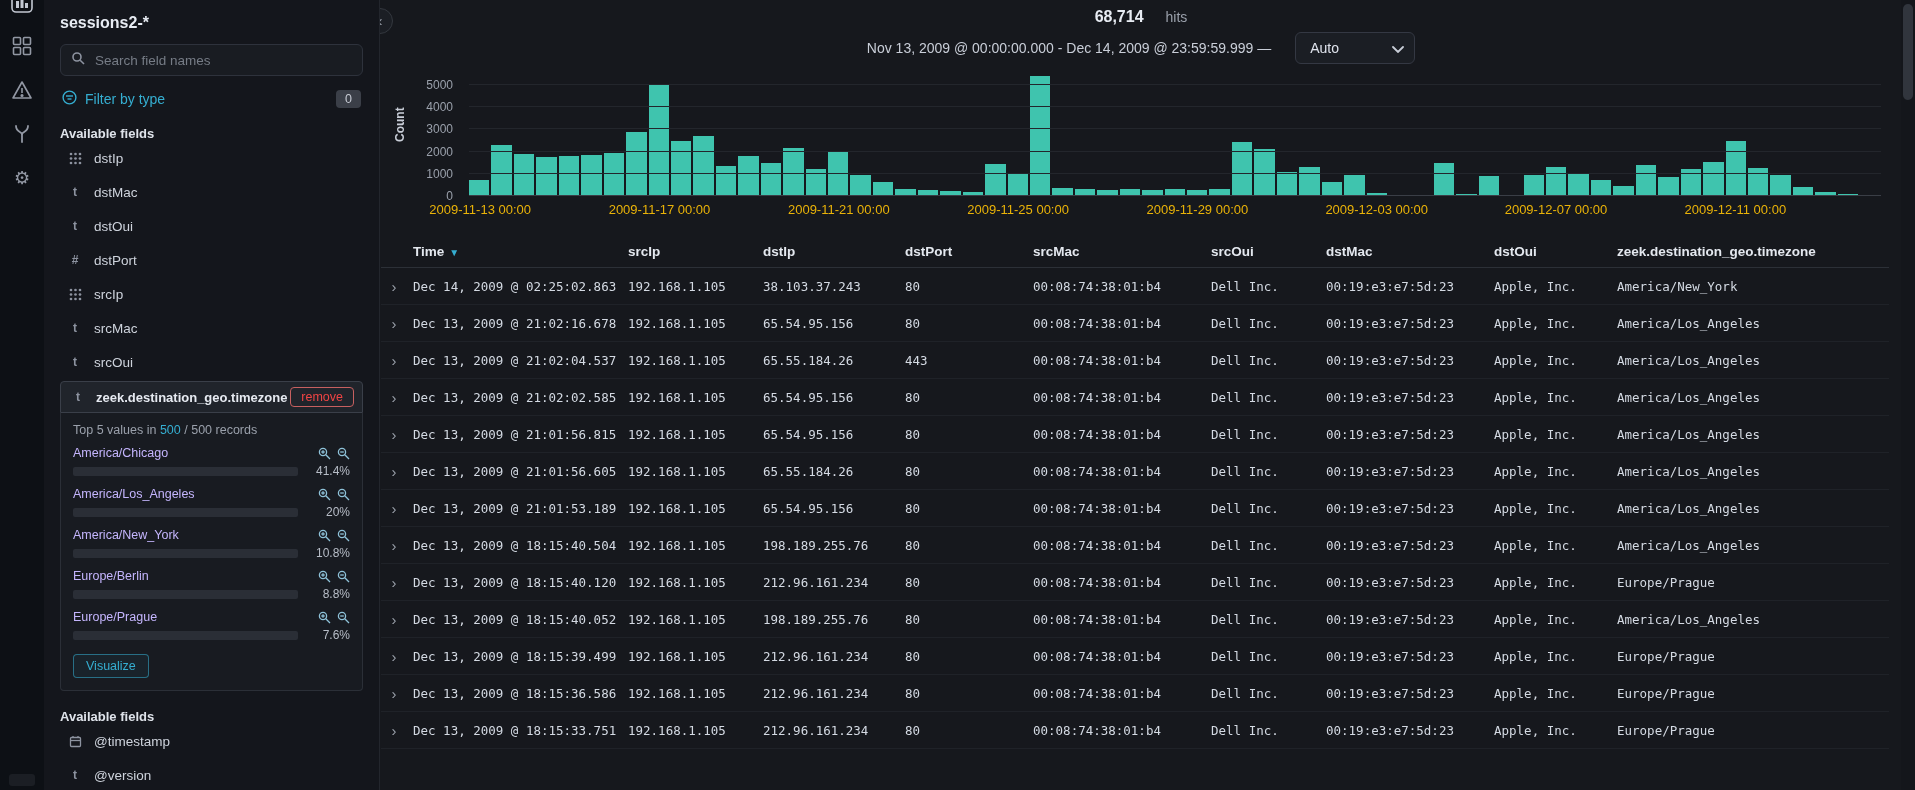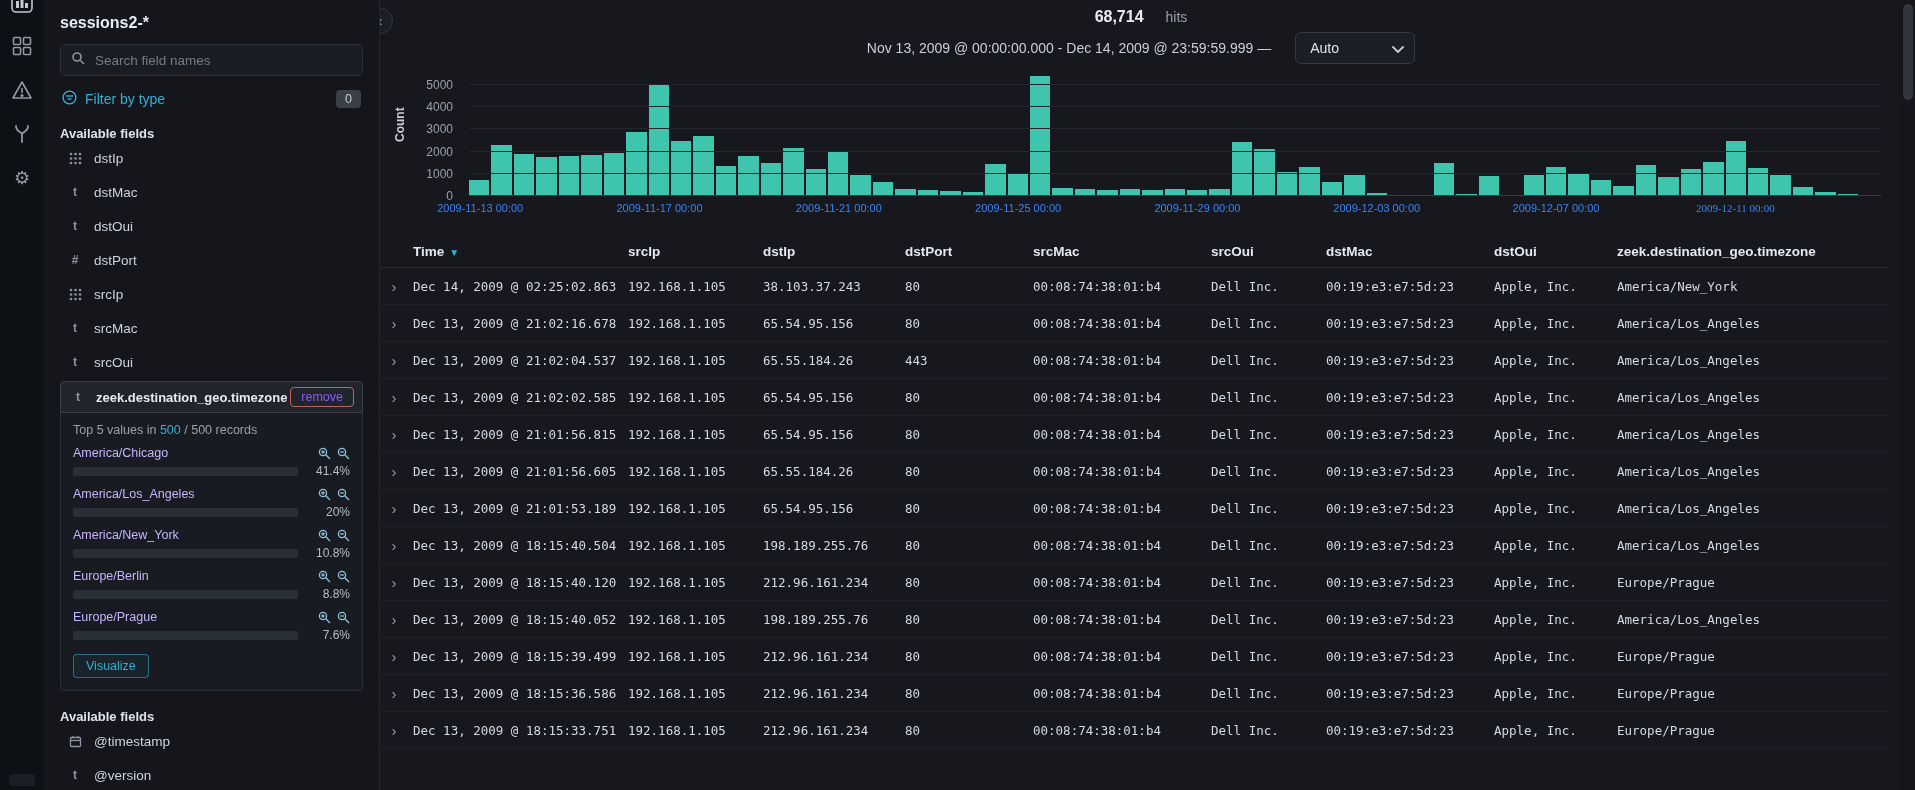--- a/index.html
+++ b/index.html
@@ -28,21 +28,21 @@
   .badge { background:#3b3f48; border-radius:4px; padding:2px 9px; color:#c6cad3; font-size:12.5px; }
   .section-label { margin-top:18px; font-size:13px; font-weight:bold; color:#dfe3ea; }
   .field-item { height:34px; display:flex; align-items:center; gap:10px; color:#ced3dc;
     font-size:13.5px; padding:0 6px; cursor:pointer; border-radius:4px;}
   .ficon { width:18px; text-align:center; color:#8d93a0; font-size:12px; font-weight:bold; flex:0 0 18px;}
   .ficon svg{ display:block; margin:0 auto;}
   .active-field { margin-top:2px; border:1px solid #3a3f49; background:#20242b;
     border-radius:4px 4px 0 0; display:flex; justify-content:space-between; align-items:center;
     padding:5px 8px; }
   .active-field .af-left { display:flex; align-items:center; gap:9px; font-size:13px; color:#e6eaf1; font-weight:bold;}
-  .remove-btn { background:transparent; border:1px solid #c76060; color:#8b5cf6; border-radius:4px;
+  .remove-btn { background:transparent; border:1px solid #c76060; color:#ef4444; border-radius:4px;
     padding:2px 10px; font-size:12.5px; cursor:pointer; font-family:"Liberation Sans",sans-serif;}
   .stats-panel { border:1px solid #2b2f37; border-top:none; background:#181b21;
     padding:10px 12px 12px; border-radius:0 0 4px 4px; }
   .stats-summary { font-size:12.5px; color:#9aa0ab; }
   .stats-summary .lnk { color:#35aed1; cursor:pointer; }
   .stat { margin-top:9px; }
   .stat-top { display:flex; justify-content:space-between; align-items:center; }
   .stat-label { font-size:12.5px; color:#c4b5fd; }
   .stat-icons { display:flex; gap:6px; }
   .stat-icons .mag { cursor:pointer; display:block; }
@@ -71,21 +71,21 @@
   .y-axis { position:absolute; left:0; top:0; bottom:30px; width:82px; }
   .y-axis .ylab { position:absolute; right:10px; font-size:12px; color:#9aa0ab; transform:translateY(50%);}
   .count-label { position:absolute; left:2px; top:50%; transform:rotate(-90deg) translateX(50%);
     transform-origin:center; font-size:12px; font-weight:bold; color:#c9ced8; }
   .chart-area { position:absolute; left:88px; right:20px; top:0; bottom:30px; }
   .gridline { position:absolute; left:0; right:0; height:0; border-top:1px solid #23262c; }
   .gridline.base { border-top:1px solid #3a3e46; }
   .bars { position:absolute; inset:0; display:flex; align-items:flex-end; gap:2px; }
   .bar { flex:1; background:#3fc4ae; min-height:0; }
   .x-axis { position:absolute; left:88px; right:20px; bottom:2px; height:22px; }
-  .xtick { position:absolute; transform:translateX(-50%); font-size:11px; color:#3b82f6; white-space:nowrap;}
+  .xtick { position:absolute; transform:translateX(-50%); font-size:13px; color:#eab308; white-space:nowrap;}
   .chart-title { text-align:center; font-size:12.5px; font-weight:bold; color:#c9ced8; margin-top:8px; }
 
   
   .table-wrap { margin-top:10px; padding-left:0; }
   table { border-collapse:collapse; table-layout:fixed; width:1508px; }
   th { text-align:left; font-size:13.5px; font-weight:bold; color:#e4e8ef; padding:8px 8px 8px 6px;
     border-bottom:1px solid #2c3037; white-space:nowrap; overflow:hidden; cursor:pointer;}
   th .sort { color:#35aed1; font-size:10px; margin-left:5px; }
   td { font-family:"DejaVu Sans Mono", monospace; font-size:12.5px; color:#d4dae3;
     padding:0 8px 0 6px; height:37px; border-bottom:1px solid #1f2228; white-space:nowrap; overflow:hidden;}
@@ -491,21 +491,21 @@
         <div class="gridline" style="bottom: 90.9091%;"></div>
       </div>
     <div class="x-axis" id="x-axis">
         <span class="xtick" style="left: 0.793651%;">2009-11-13 00:00</span>
         <span class="xtick" style="left: 13.4921%;">2009-11-17 00:00</span>
         <span class="xtick" style="left: 26.1905%;">2009-11-21 00:00</span>
         <span class="xtick" style="left: 38.8889%;">2009-11-25 00:00</span>
         <span class="xtick" style="left: 51.5873%;">2009-11-29 00:00</span>
         <span class="xtick" style="left: 64.2857%;">2009-12-03 00:00</span>
         <span class="xtick" style="left: 76.9841%;">2009-12-07 00:00</span>
-        <span class="xtick" style="left: 89.6825%; font-family: Liberation Serif, serif;">2009-12-11 00:00</span>
+        <span class="xtick" style="left: 89.6825%;">2009-12-11 00:00</span>
       </div>
   </div>
 
   <div class="table-wrap">
     <table>
       <colgroup>
         <col style="width:26px">
           <col style="width:215px">
           <col style="width:135px">
           <col style="width:142px">

